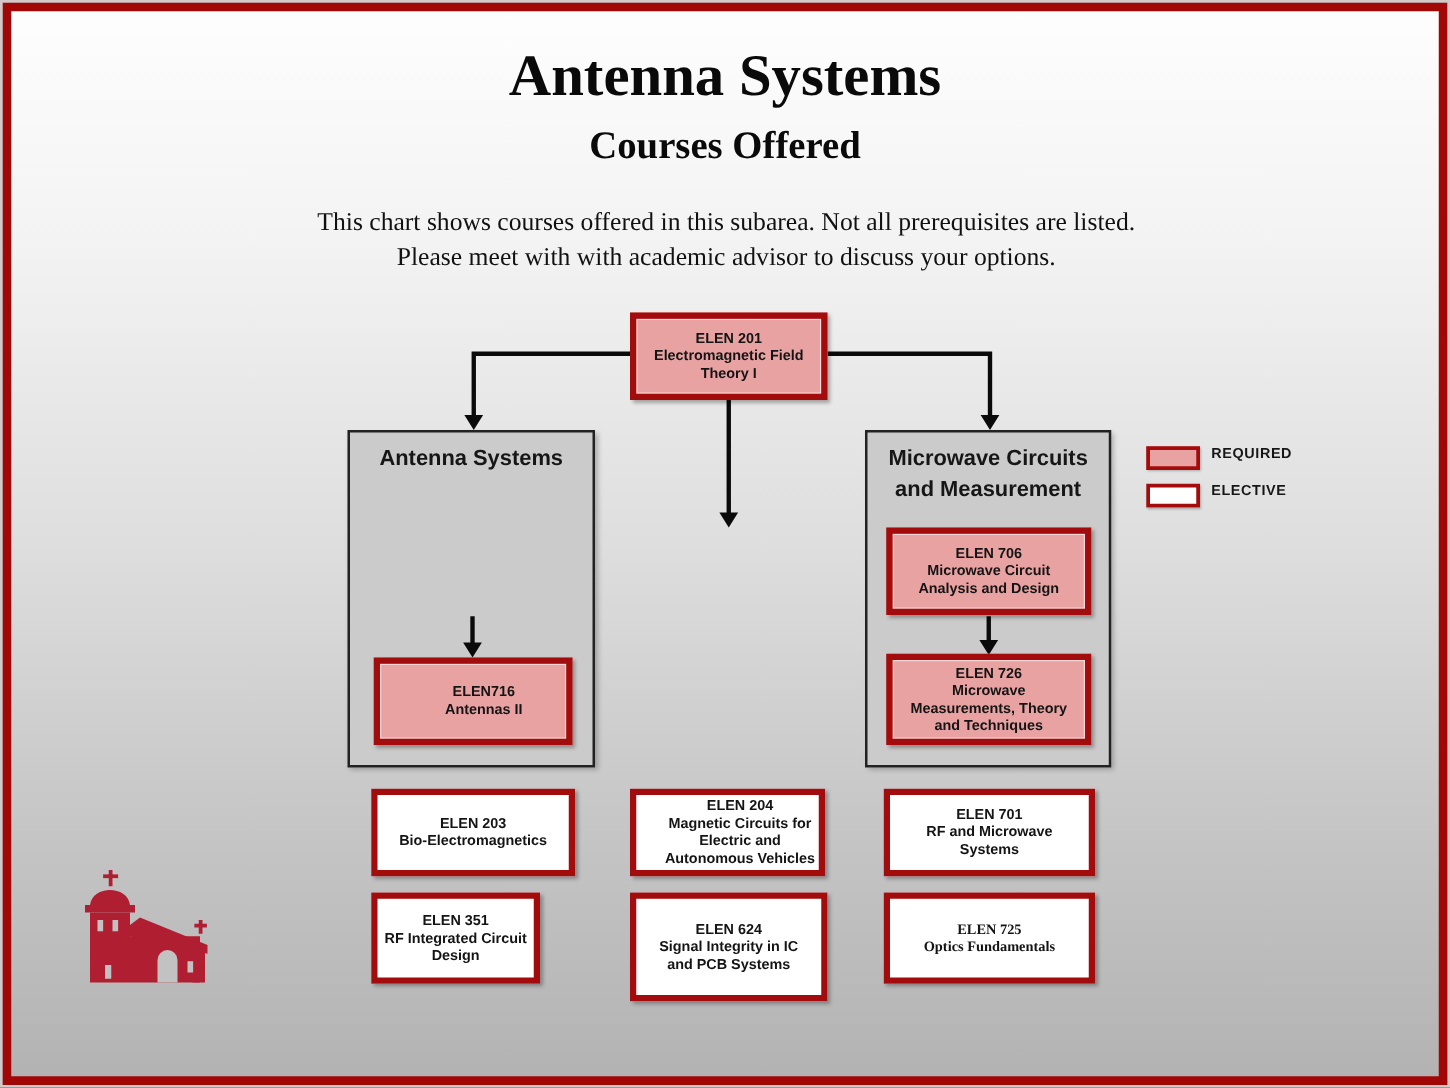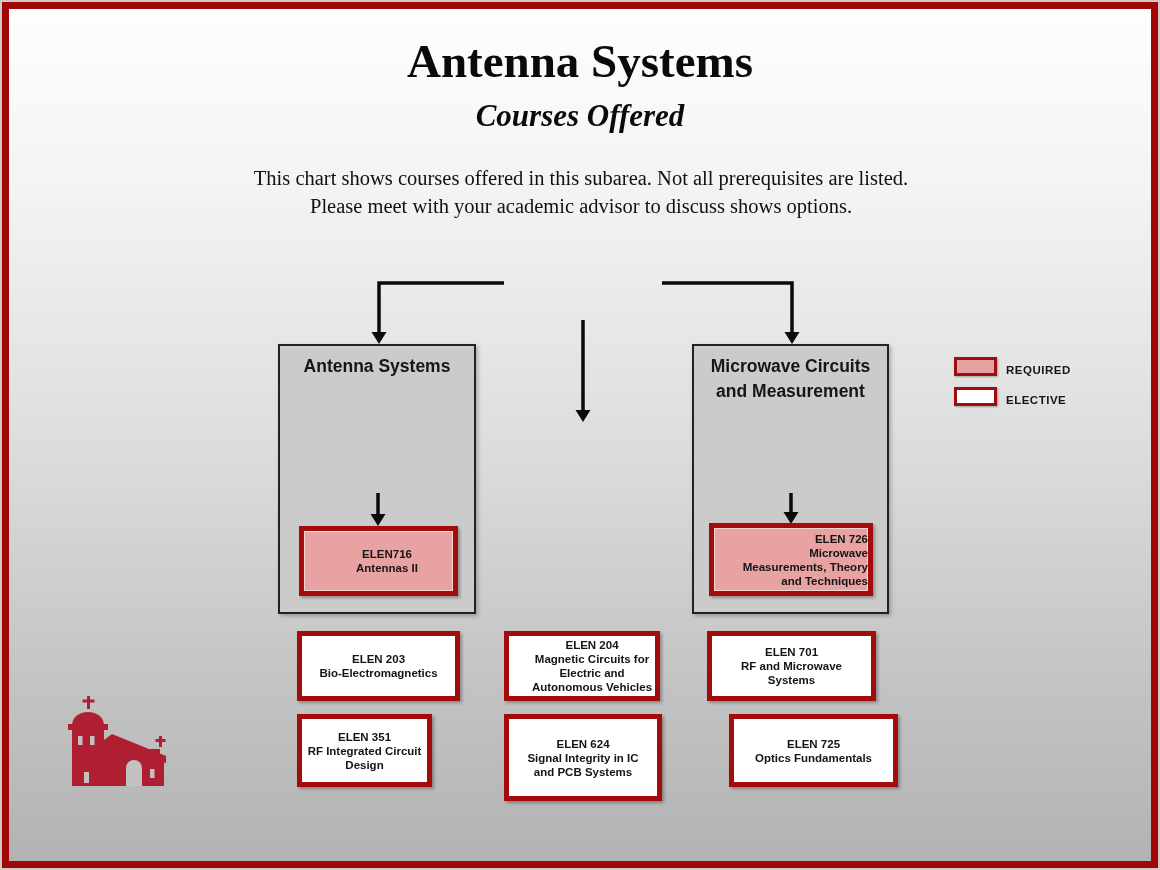--- a/index.html
+++ b/index.html
@@ -23,21 +23,20 @@
     font-family:"Liberation Serif",serif;
     font-weight:bold;font-size:47px;line-height:58px;color:#0a0a0a;
     margin:0;
   }
   .page-subtitle{
     position:absolute;top:94px;left:0;width:100%;
     text-align:center;
     font-family:"Liberation Serif",serif;
     font-weight:bold;font-size:31px;line-height:40px;color:#0a0a0a;
     margin:0;
-    font-style:italic;
   }
   .description{
     position:absolute;top:161px;left:0;width:100%;
     text-align:center;
     font-family:"Liberation Serif",serif;
     font-size:20.5px;line-height:28px;color:#111;
     margin:1px;
   }
   .group{
     position:absolute;
@@ -61,21 +60,21 @@
     z-index:10;
   }
   .course .box-text{
     font-weight:bold;font-size:11.5px;line-height:14px;color:#141414;
     width:100%;
   }
   .required{background:#e9a2a2;}
   .elective{background:#ffffff;}
   .connectors{position:absolute;top:0;left:0;z-index:5;}
   .legend{position:absolute;z-index:10;}
-  .legend-row{position:absolute;display:flex;align-items:flex-end;margin-left:37px;}
+  .legend-row{position:absolute;display:flex;align-items:flex-start;}
   .legend-swatch{
     width:37px;height:13px;box-sizing:content-box;
     border:3px solid #a30c0c;
     box-shadow:1px 1px 2px rgba(0,0,0,0.3);
   }
   .legend-label{
     margin-left:9px;
     font-weight:bold;font-size:11.5px;letter-spacing:0.5px;color:#161616;
   }
   .logo{position:absolute;z-index:10;}
@@ -86,21 +85,21 @@
     color:#b01e32;z-index:10;
   }
 </style>
 </head>
 <body>
 
 <div class="canvas">
 
   <h1 class="page-title">Antenna Systems</h1>
   <h2 class="page-subtitle">Courses Offered</h2>
-  <p class="description"><span>This chart shows courses offered in this subarea. Not all prerequisites are listed.</span><br><span>Please meet with your academic advisor to discuss shows options.</span></p>
+  <p class="description"><span>This chart shows courses offered in this subarea. Not all prerequisites are listed.</span><br><span>Please meet with with academic advisor to discuss your options.</span></p>
 
   <svg class="connectors" width="1160" height="870">
     <g stroke="#0a0a0a" stroke-width="3.5" fill="none">
       <polyline points="502,281 377,281 377,332"></polyline>
       <polyline points="660,281 790,281 790,332"></polyline>
       <line x1="581" y1="318" x2="581" y2="410"></line>
       <line x1="376" y1="491" x2="376" y2="514"></line>
       <line x1="789" y1="491" x2="789" y2="512"></line>
     </g>
     <g fill="#0a0a0a" stroke="none">
@@ -112,43 +111,49 @@
     </g>
   </svg>
 
   <div class="group" style="left:276px;top:342px;width:198px;height:270px;">
     <div class="group-title">Antenna Systems</div>
   </div>
   <div class="group" style="left:690px;top:342px;width:197px;height:270px;">
     <div class="group-title">Microwave Circuits<br>and Measurement</div>
   </div>
 
+  <div class="course required" style="left:502px;top:248px;width:158px;height:70px;">
+    <div class="box-text">ELEN 201<br>Electromagnetic Field<br>Theory I</div>
+  </div>
   <div class="course required" style="left:297px;top:524px;width:159px;height:70px;padding-left:17px;">
     <div class="box-text">ELEN716<br>Antennas II</div>
   </div>
-  <div class="course required" style="left:707px;top:521px;width:164px;height:73px;text-align:right;">
+  <div class="course required" style="left:707px;top:420px;width:164px;height:70px;">
+    <div class="box-text">ELEN 706<br>Microwave Circuit<br>Analysis and Design</div>
+  </div>
+  <div class="course required" style="left:707px;top:521px;width:164px;height:73px;">
     <div class="box-text">ELEN 726<br>Microwave<br>Measurements, Theory<br>and Techniques</div>
   </div>
 
   <div class="course elective" style="left:295px;top:629px;width:163px;height:70px;">
     <div class="box-text">ELEN 203<br>Bio-Electromagnetics</div>
   </div>
   <div class="course elective" style="left:502px;top:629px;width:156px;height:70px;padding-left:20px;">
     <div class="box-text">ELEN 204<br>Magnetic Circuits for<br>Electric and<br>Autonomous Vehicles</div>
   </div>
   <div class="course elective" style="left:705px;top:629px;width:169px;height:70px;">
     <div class="box-text">ELEN 701<br>RF and Microwave<br>Systems</div>
   </div>
   <div class="course elective" style="left:295px;top:712px;width:135px;height:73px;">
     <div class="box-text">ELEN 351<br>RF Integrated Circuit<br>Design</div>
   </div>
   <div class="course elective" style="left:502px;top:712px;width:158px;height:87px;justify-content:center;">
     <div class="box-text">ELEN 624<br>Signal Integrity in IC<br>and PCB Systems</div>
   </div>
-  <div class="course elective" style="left:727px;top:712px;width:169px;height:73px;">
+  <div class="course elective" style="left:705px;top:712px;width:169px;height:73px;font-family:Liberation Serif, serif;">
     <div class="box-text">ELEN 725<br>Optics Fundamentals</div>
   </div>
 
   <div class="legend">
     <div class="legend-row" style="left:915px;top:355px;">
       <div class="legend-swatch required"></div>
       <div class="legend-label">REQUIRED</div>
     </div>
     <div class="legend-row" style="left:915px;top:385px;">
       <div class="legend-swatch elective"></div>

